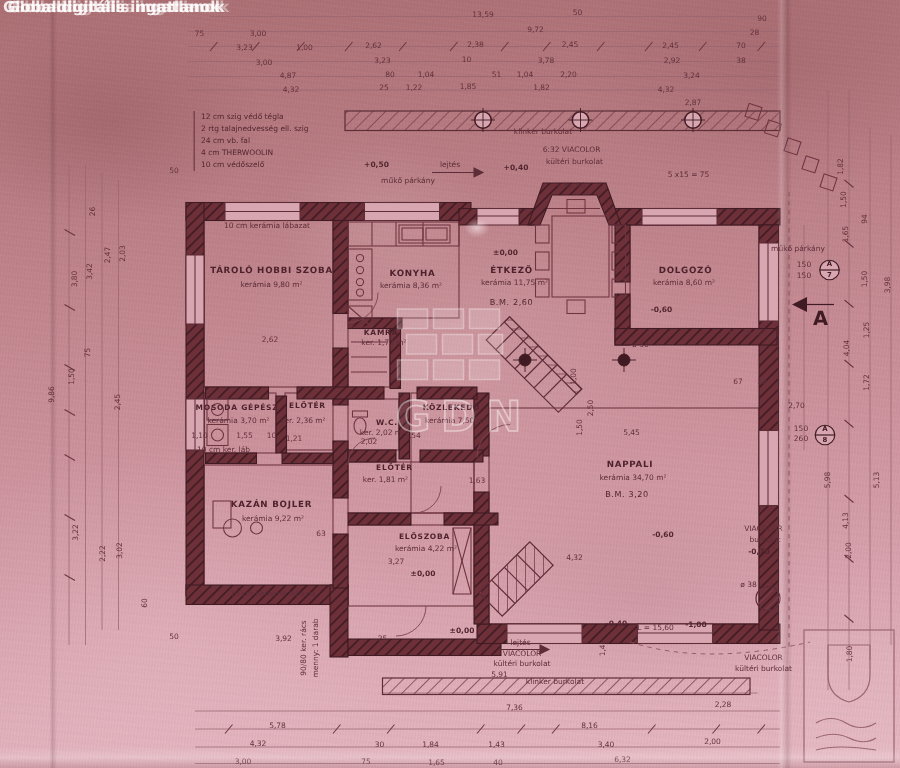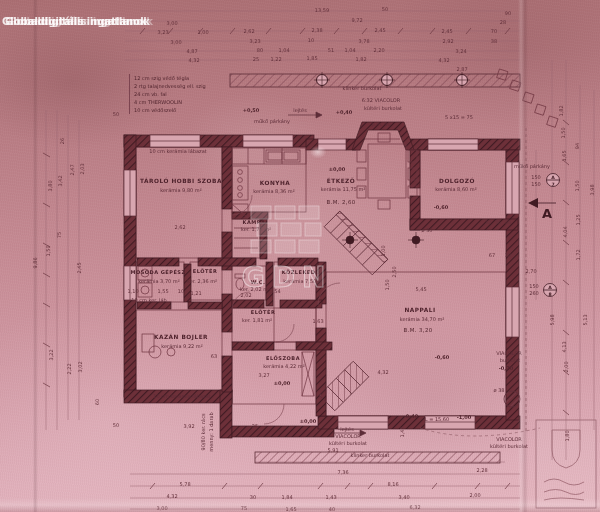--- a/index.html
+++ b/index.html
@@ -30,24 +30,24 @@
   .level{font-size:5px;font-weight:bold;color:#53262f;}
   .room-name{position:absolute;white-space:nowrap;transform:translate(-50%,-50%);
              font-size:5.8px;font-weight:bold;letter-spacing:.5px;color:#4e222c;}
   .room-area{position:absolute;white-space:nowrap;transform:translate(-50%,-50%);
              font-size:5px;color:#5d2d38;}
   .room-bm{position:absolute;white-space:nowrap;transform:translate(-50%,-50%);
            font-size:5.4px;color:#53262f;letter-spacing:.4px;}
   #legend{position:absolute;left:129px;top:74px;z-index:3;font-size:5px;line-height:1.6;
           color:#53262f;border-left:1px solid #7c4450;padding-left:4px;}
   #legend div{white-space:nowrap;}
-  .wm-corner{position:absolute;left:2px;top:16px;z-index:5;font-size:10px;font-weight:bold;
+  .wm-corner{position:absolute;left:2px;top:0;z-index:5;font-size:10px;font-weight:bold;
              color:rgba(255,255,255,.85);letter-spacing:0;
              text-shadow:3px 0 rgba(255,255,255,.8),6px 0 rgba(255,255,255,.4);}
-  #gdn{position:absolute;left:232px;top:205px;width:110px;z-index:5;text-align:center;opacity:.6;}
+  #gdn{position:absolute;left:264px;top:205px;width:110px;z-index:5;text-align:left;opacity:.6;}
   .gdn-text{font-size:28px;font-weight:bold;letter-spacing:7px;color:rgba(255,255,255,.10);
             -webkit-text-stroke:1.1px rgba(255,255,255,.75);margin-top:2px;}
   .mkr-letter{position:absolute;transform:translate(-50%,-50%);font-size:4.6px;font-weight:bold;color:#401b23;}
   .section-letter{position:absolute;transform:translate(-50%,-50%);font-size:13px;font-weight:bold;color:#401b23;}
 </style>
 </head>
 <body>
 
 <div id="page">
 

